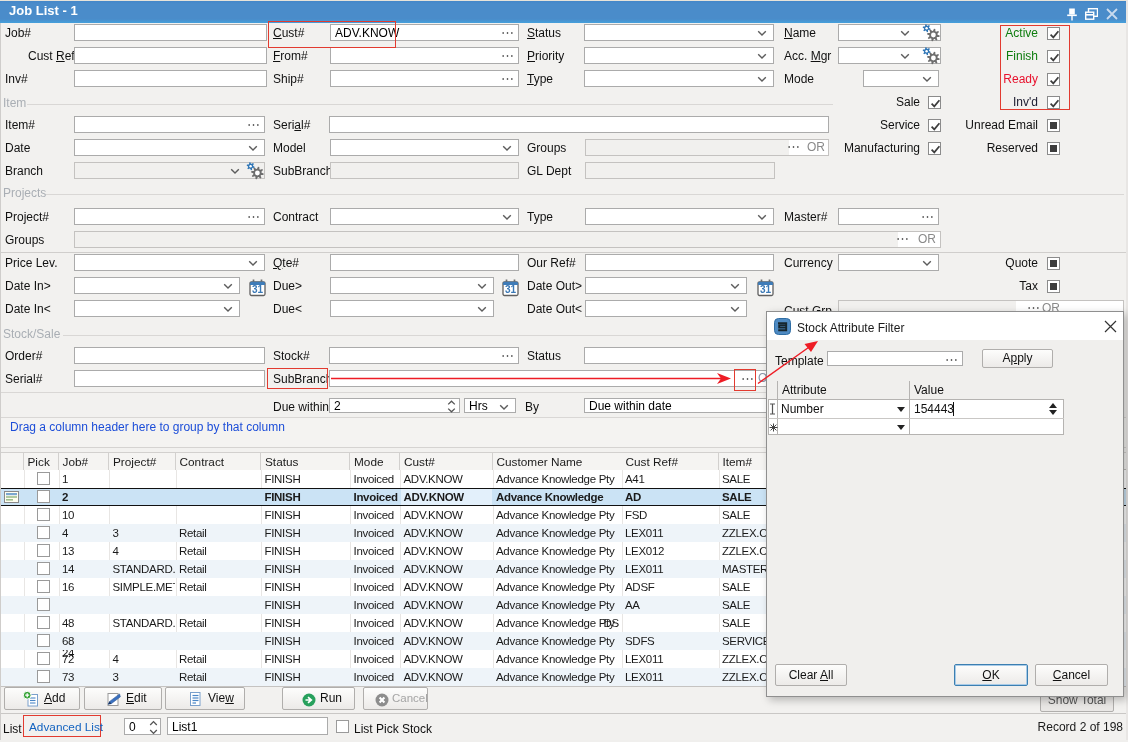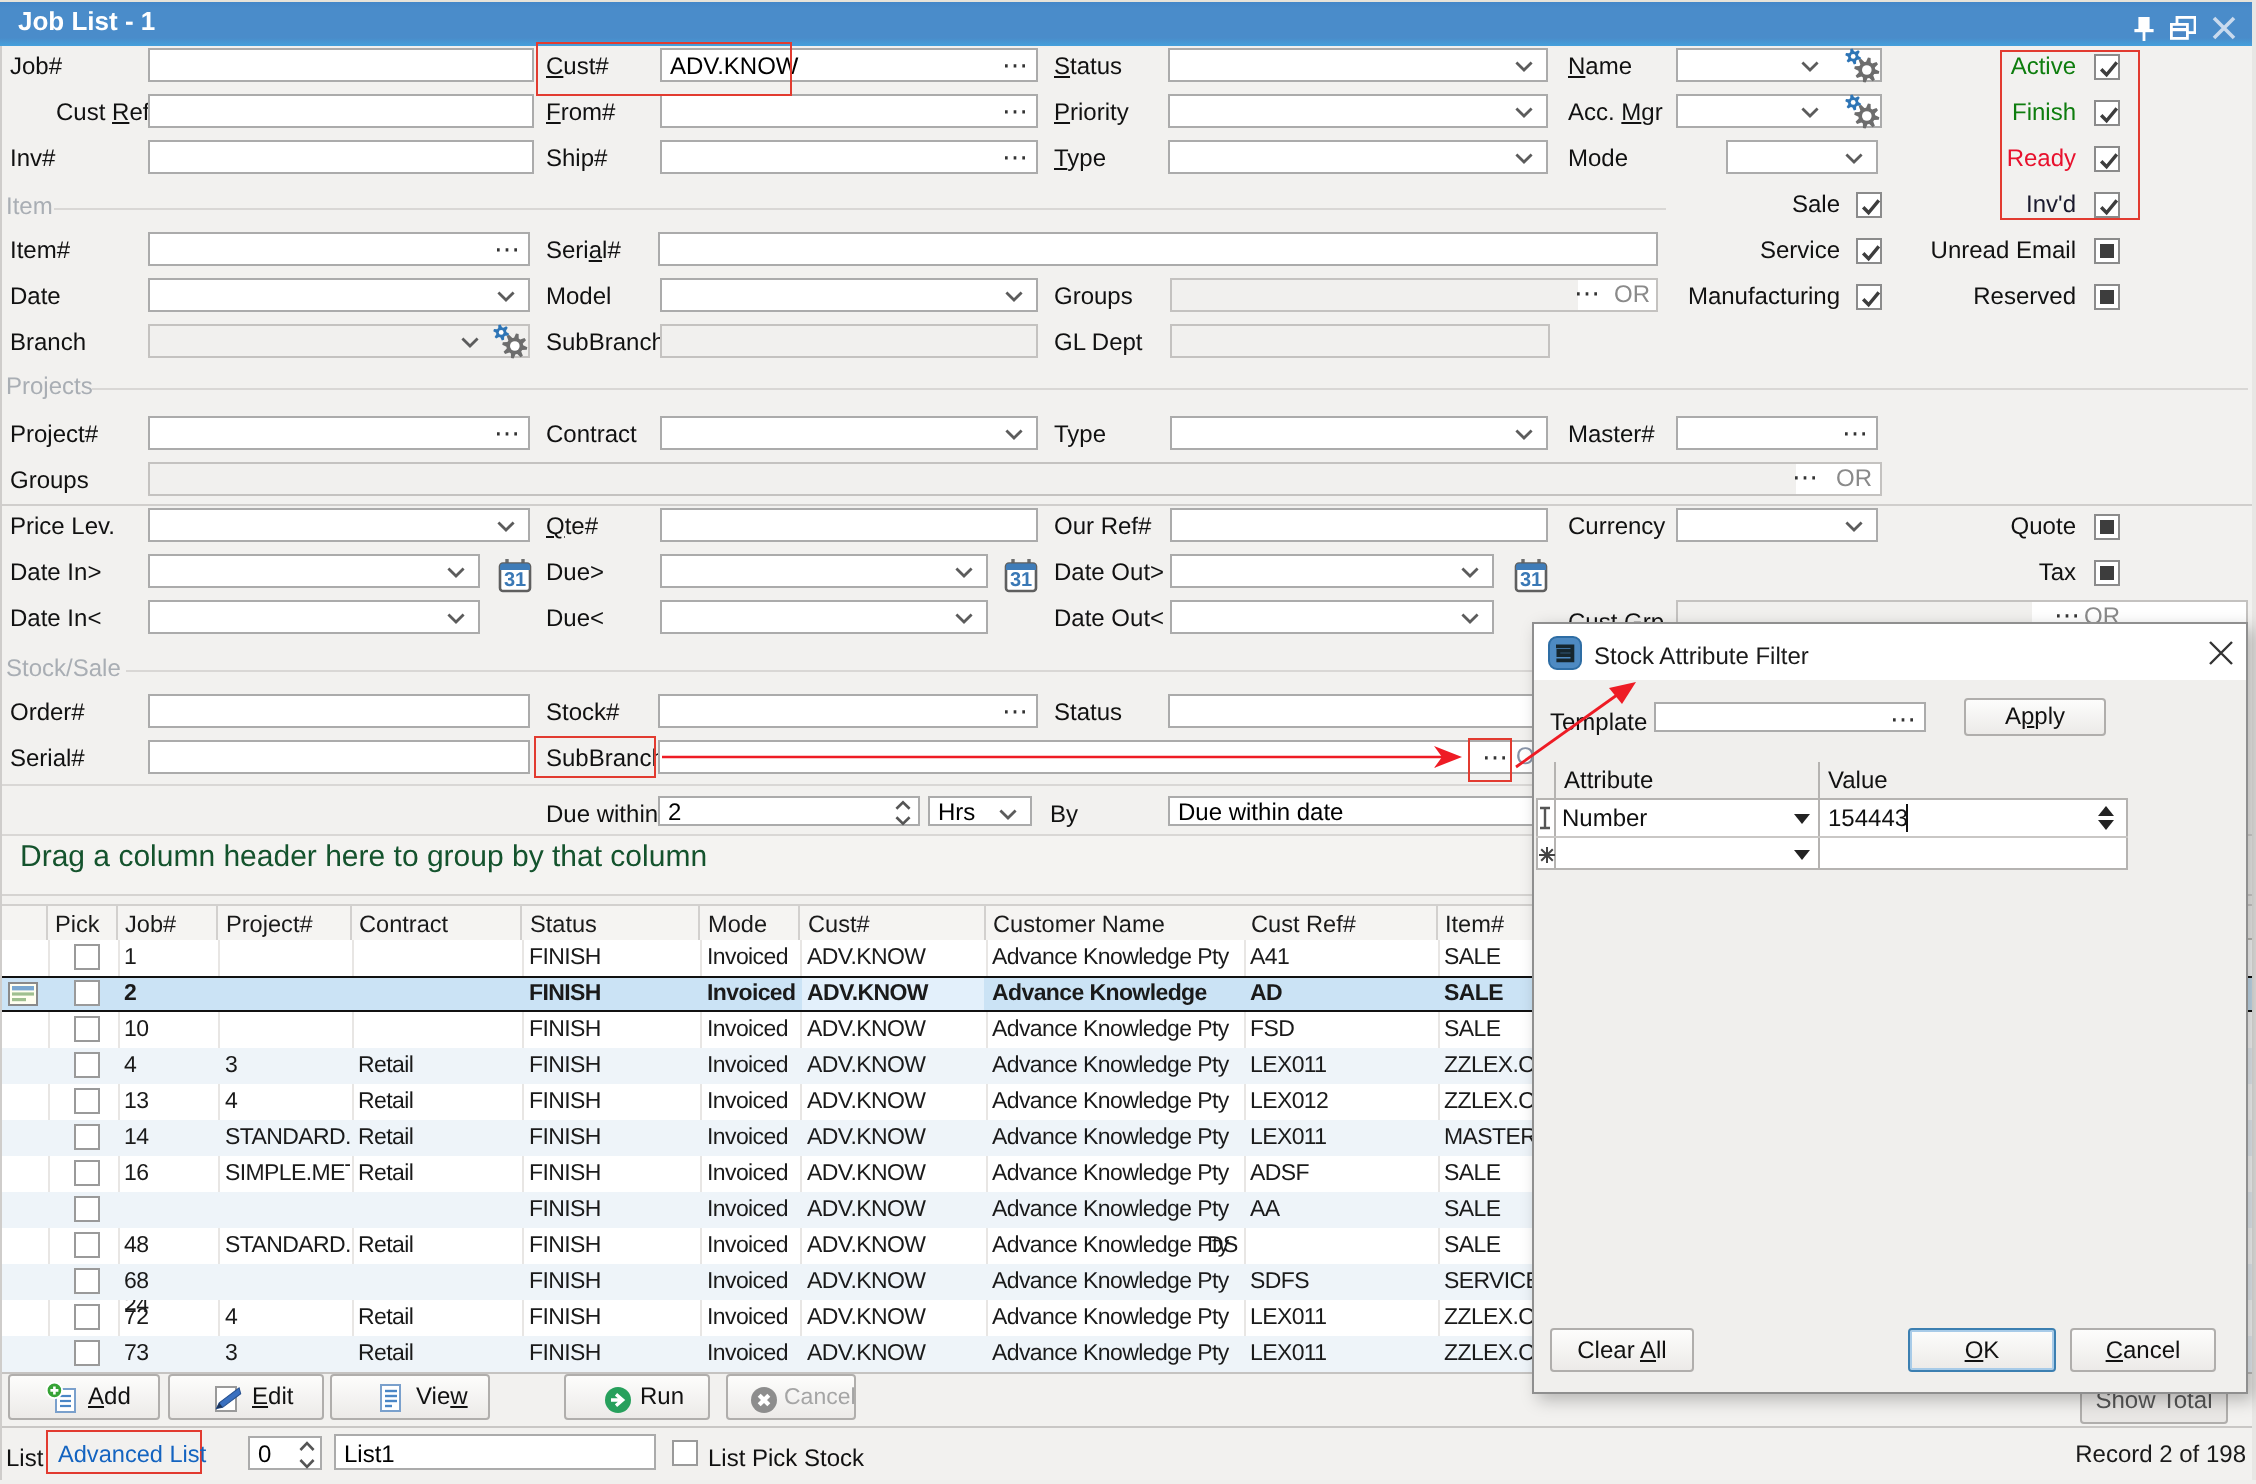--- a/index.html
+++ b/index.html
@@ -326,21 +326,21 @@
     <svg width="10" height="7" viewBox="0 0 10 7" style="position:absolute;top:5px;right:6px">
       <path d="M1.2 1.2 L5 5 L8.8 1.2" fill="none" stroke="#5c5c5c" stroke-width="1.4"></path>
     </svg>
   </div>
 <div class="lbl" style="left:525px;top:398px;">By</div>
 <div class="inp" style="left:584px;top:398px;width:190px;height:15px;">
     <span style="position:absolute;left:4px;top:0;line-height:15px">Due within date</span>
   </div>
 <div class="hline" style="left:0;top:417px;width:1128px"></div>
 <div style="position:absolute;left:0;top:418px;width:1128px;height:30px;background:#f4f3f1;border-bottom:1px solid #d5d3d1"></div>
-<div style="position:absolute;left:10px;top:420px;color:#14532d;font-size:15px">Drag a column header here to group by that column</div>
+<div style="position:absolute;left:10px;top:420px;color:#1d4ed8;font-size:12px">Drag a column header here to group by that column</div>
 <div style="position:absolute;left:0;top:452px;width:1128px;height:18px;background:#f5f4f2;border-top:1px solid #d2d0ce;border-bottom:1px solid #c0beba"></div>
 <div class="gh" style="left:0px;top:453px;width:23.5px;height:17px"></div>
 <div class="gh" style="left:23.5px;top:453px;width:35.0px;height:17px">Pick</div>
 <div class="gh" style="left:58.5px;top:453px;width:50.5px;height:17px">Job#</div>
 <div class="gh" style="left:109px;top:453px;width:66.5px;height:17px">Project#</div>
 <div class="gh" style="left:175.5px;top:453px;width:85.5px;height:17px">Contract</div>
 <div class="gh" style="left:261px;top:453px;width:89px;height:17px">Status</div>
 <div class="gh" style="left:350px;top:453px;width:50px;height:17px">Mode</div>
 <div class="gh" style="left:400px;top:453px;width:92.5px;height:17px">Cust#</div>
 <div class="gh" style="left:492.5px;top:453px;width:130px;height:17px">Customer Name</div>

